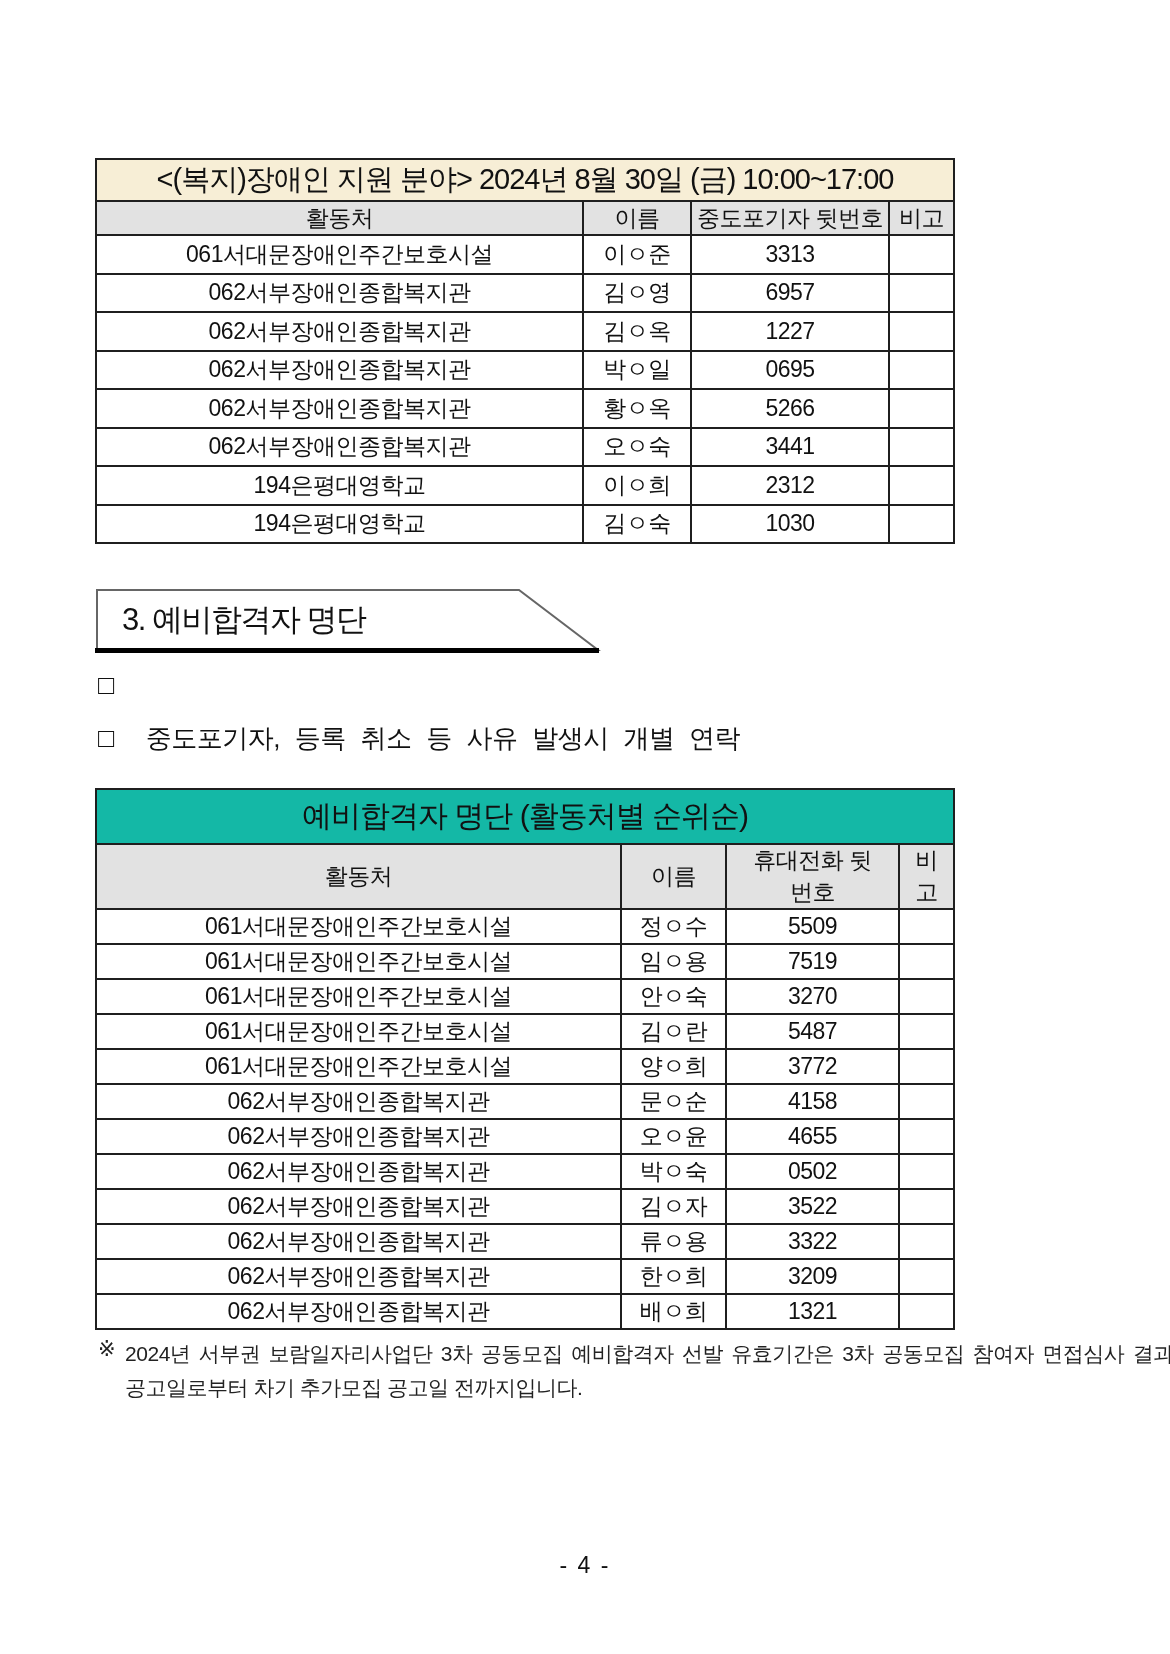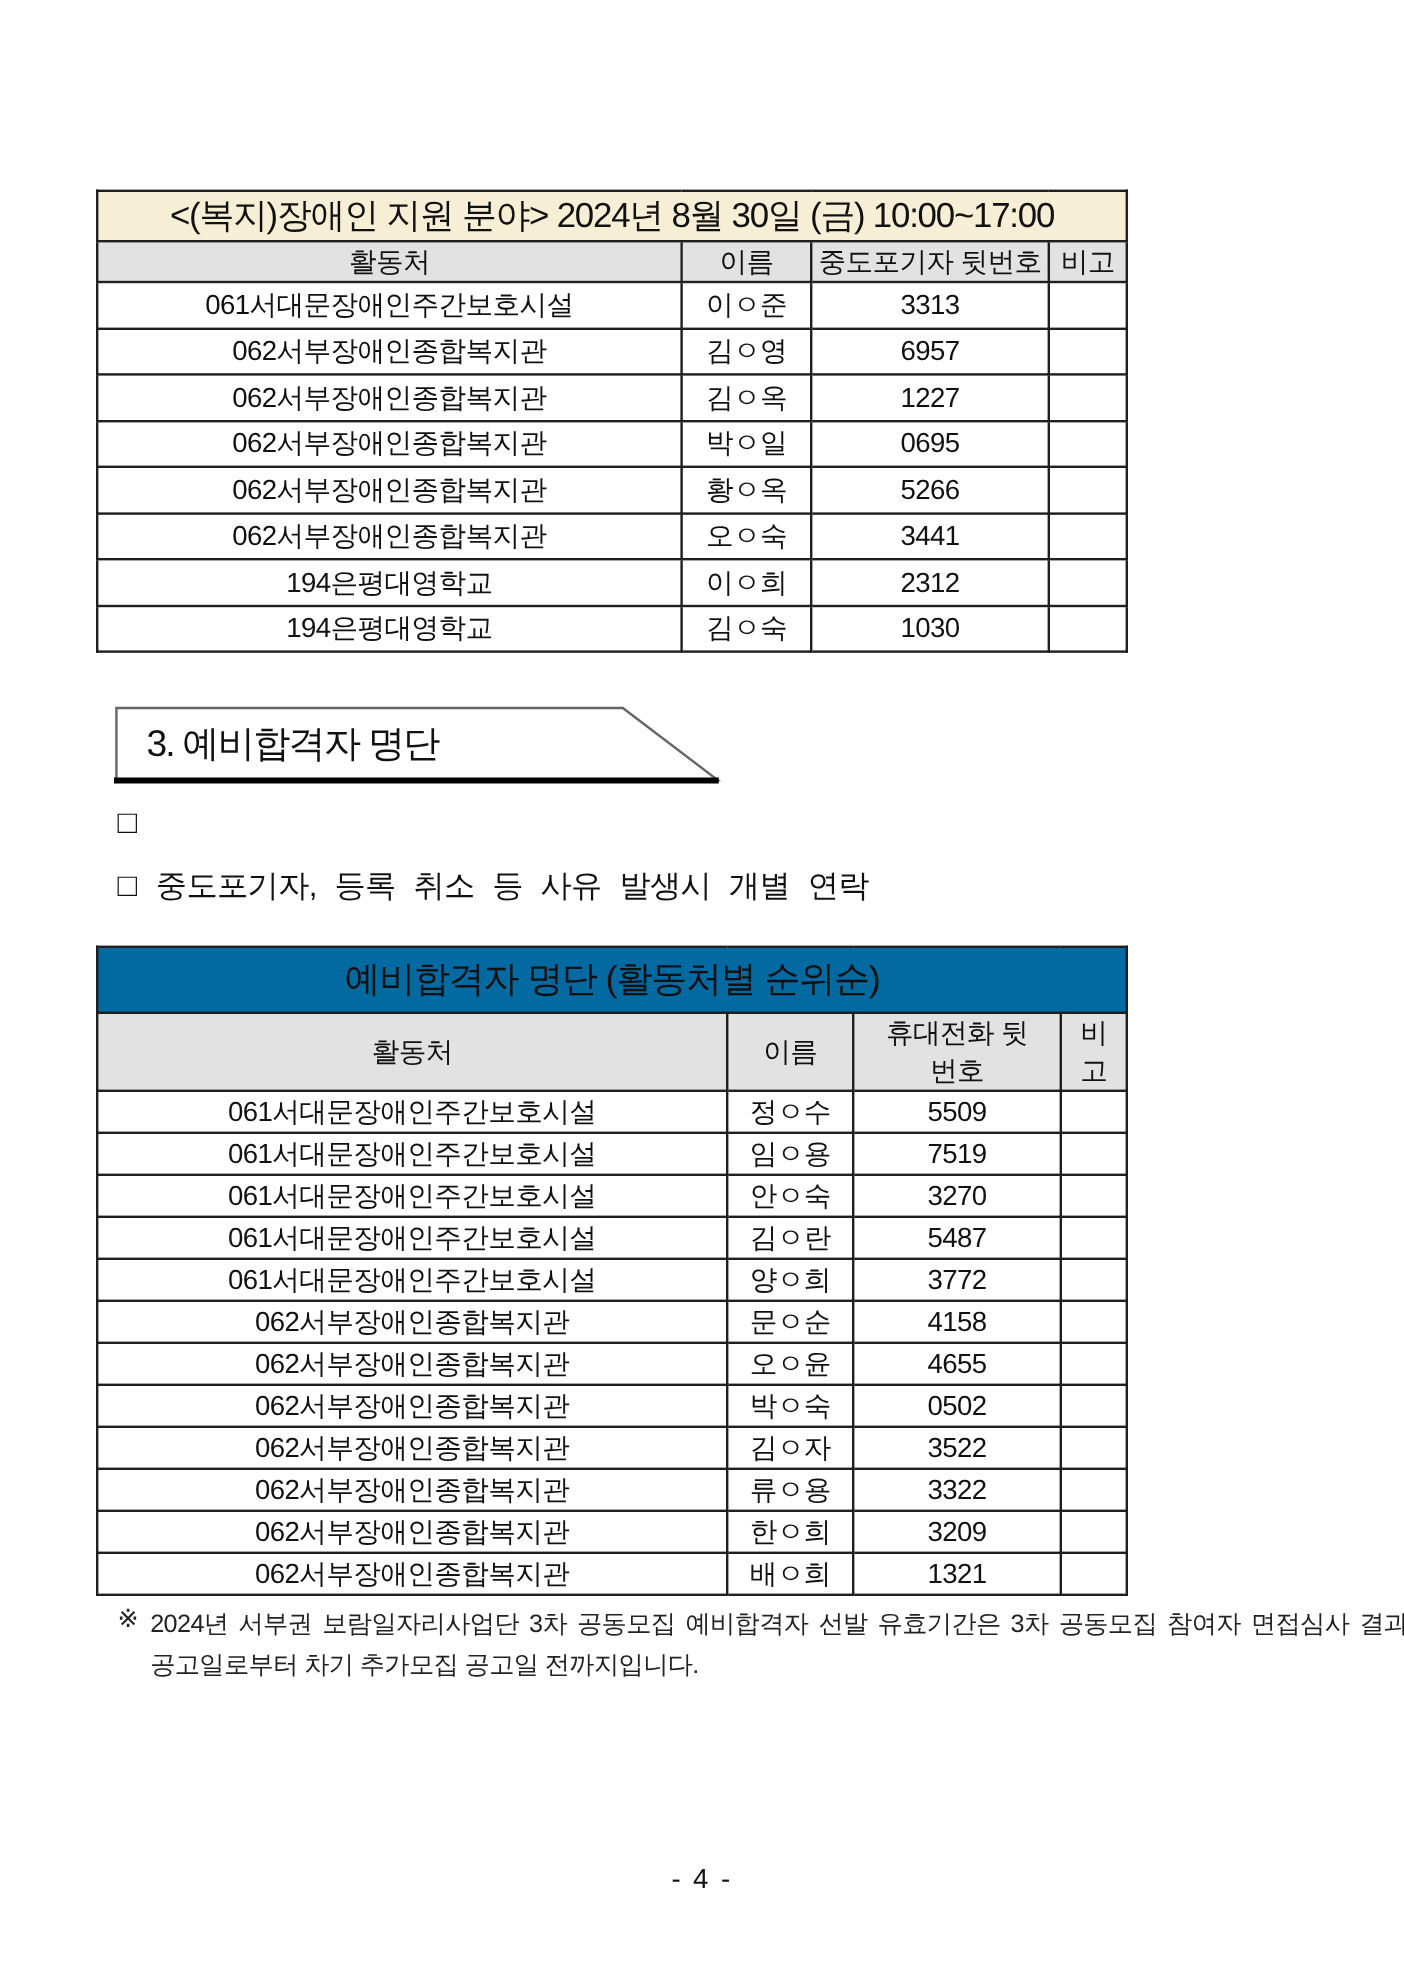--- a/index.html
+++ b/index.html
@@ -10,21 +10,21 @@
   *{box-sizing:border-box;}
   html,body{margin:0;padding:0;}
   body{
     width:1170px;height:1654px;background:#ffffff;color:#111;
     font-family:"Liberation Sans","DejaVu Sans",sans-serif;
   }
   .page{position:relative;width:1170px;height:1654px;overflow:hidden;}
 
   
   table.tbl{
-    position:absolute;left:80px;width:858px;
+    position:absolute;left:95px;width:858px;
     border-collapse:collapse;table-layout:fixed;
   }
   .tbl th,.tbl td{
     border:2px solid var(--border);
     text-align:center;vertical-align:middle;
     padding:0 4px;overflow:hidden;
     font-weight:400;letter-spacing:-0.5px;
   }
   
   .schedule{top:158px;}
@@ -33,21 +33,21 @@
     font-size:29px;height:39px;letter-spacing:-1px;white-space:nowrap;
   }
   .schedule thead .head-row th{background:var(--header-bg);font-size:23px;height:34px;white-space:nowrap;}
   .schedule tbody td{font-size:23px;height:38.5px;white-space:nowrap;}
   .schedule col.c1{width:487px;} .schedule col.c2{width:108px;}
   .schedule col.c3{width:198px;} .schedule col.c4{width:65px;}
 
   
   .waitlist{top:788px;}
   .waitlist .title-cell{
-    background:#0369a1;font-size:30px;height:55px;letter-spacing:-1px;white-space:nowrap;margin-top:44px;
+    background:#14b8a6;font-size:30px;height:55px;letter-spacing:-1px;white-space:nowrap;margin-top:44px;
   }
   .waitlist thead .head-row th{
     background:var(--header-bg);font-size:23px;height:65px;
     white-space:pre-line;line-height:1.35;
   }
   .waitlist tbody td{font-size:23px;height:35px;white-space:nowrap;}
   .waitlist col.c1{width:525px;} .waitlist col.c2{width:105px;}
   .waitlist col.c3{width:173px;} .waitlist col.c4{width:55px;}
 
   
@@ -60,21 +60,21 @@
 
   
   .note{
     position:absolute;left:98px;width:995px;
     display:flex;align-items:center;gap:16px;
     font-size:26px;letter-spacing:-0.5px;white-space:nowrap;
   }
   .note .bullet{font-size:27px;line-height:1;}
   .note-1{top:672px;}
   .note-2{top:721px;}
-  .note-2 .note-text{word-spacing:8px;}
+  .note-2 .note-text{word-spacing:8px;margin-left:16px;}
 
   
   .footnote{
     position:absolute;left:98px;top:1337px;width:995px;
     display:flex;gap:10px;font-size:21px;letter-spacing:-0.5px;color:#222;
   }
   .footnote .fn-lines{line-height:34px;}
   .footnote .fn-line1{word-spacing:3px;white-space:nowrap;}
 
   

